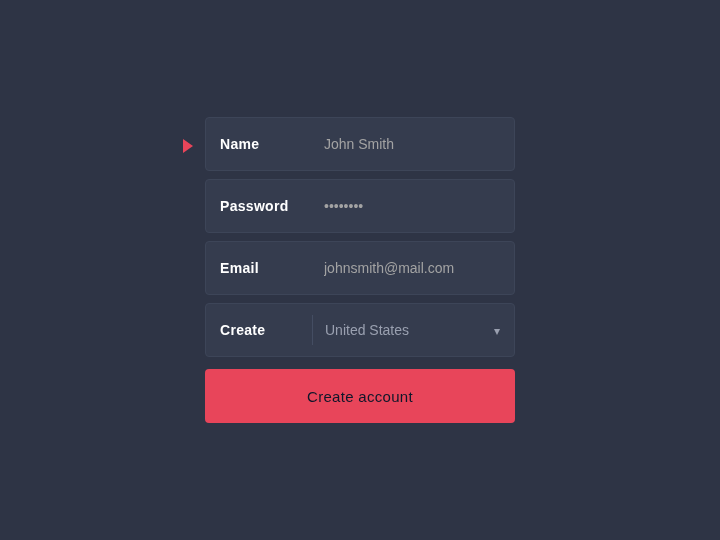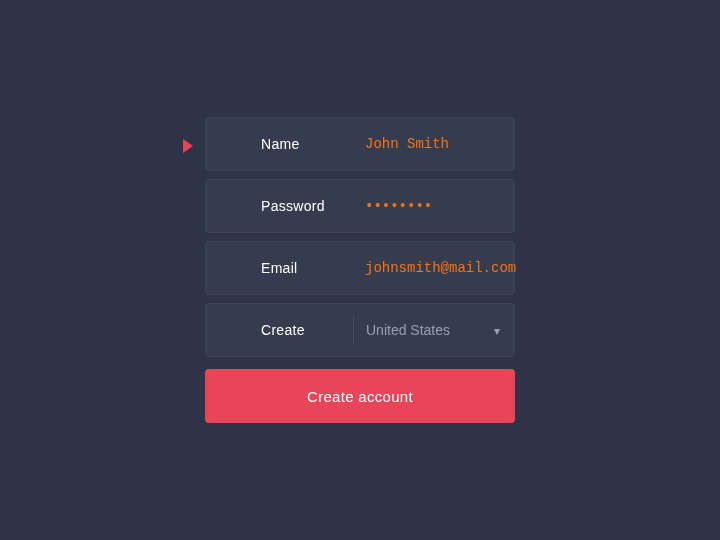--- a/index.html
+++ b/index.html
@@ -46,41 +46,40 @@
       border: 1px solid #3d4558;
     }
 
     .form-row:first-of-type {
       border: 1px solid #4a5268;
     }
 
     .form-label {
       color: #ffffff;
       font-size: 14px;
-      font-weight: 400;
+      font-weight: 700;
       min-width: 80px;
       letter-spacing: 0.3px;
-      margin-left: 41px;
     }
 
     .form-divider {
       width: 1px;
       height: 30px;
       background-color: #444d62;
       margin: 0 12px;
     }
 
     .form-input {
       background: transparent;
       border: none;
       outline: none;
-      color: #f97316;
+      color: #a3a3a3;
       font-size: 14px;
       flex: 1;
-      font-family: Liberation Mono, monospace;
+      font-family: Liberation Sans, sans-serif;
     }
 
     .form-input::placeholder {
       color: #9aa0b0;
     }
 
     .country-select {
       background: transparent;
       border: none;
       outline: none;
@@ -111,21 +110,21 @@
       margin-left: 4px;
       pointer-events: none;
     }
 
     .create-btn {
       width: 100%;
       height: 54px;
       background-color: #e8455a;
       border: none;
       border-radius: 4px;
-      color: #ffffff;
+      color: #0f172a;
       font-size: 15px;
       font-weight: 500;
       cursor: pointer;
       letter-spacing: 0.3px;
       font-family: inherit;
       margin-top: 4px;
       transition: background-color 0.2s;
     }
   </style>
 </head>

